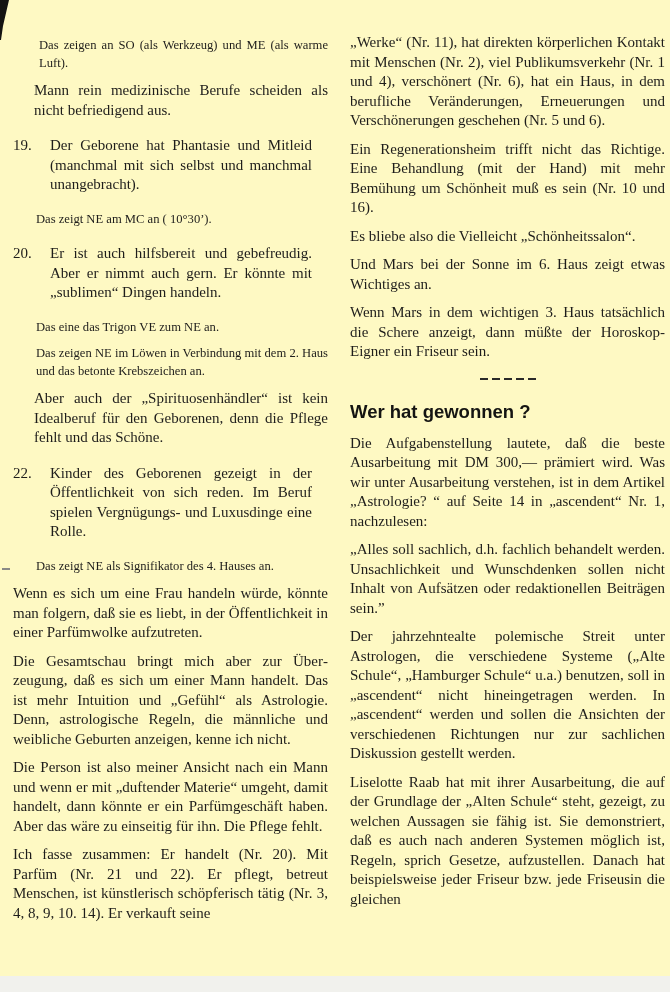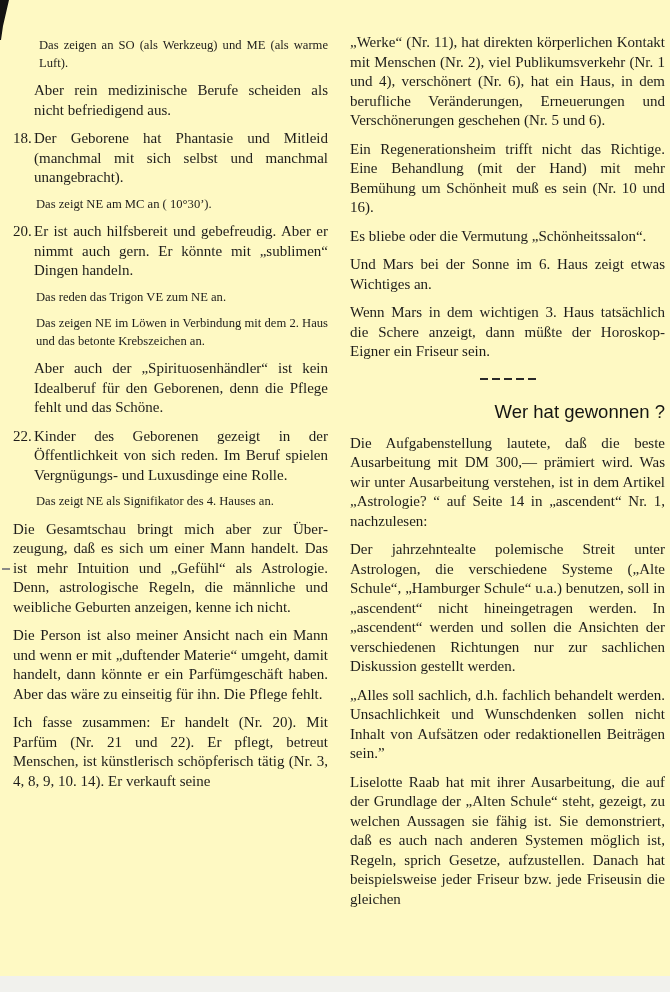--- a/index.html
+++ b/index.html
@@ -25,21 +25,21 @@
     background:#f1f1ed;
   }
   .columns {
     position:absolute; top:30px; left:13px;
     display:flex; gap:22px;
   }
   .col { width:315px; }
   .col-left  { padding-top:7px; }
   .col-right { padding-top:3px; }
 
-  p { margin:0; }
+  p { margin:16px; }
   .para, .item-text {
     font-size:15px; line-height:19.5px;
     text-align:justify; hyphens:manual;
   }
   .para { margin:0 0 9px 0; }
   .para.indent { margin-left:21px; }
   .para.tight { margin-top:9px; }
   .para.no-after { margin-bottom:1px; }
 
   .note {
@@ -54,75 +54,76 @@
     position:absolute; left:0; top:0;
     font-size:15px; line-height:19.5px;
   }
 
   .separator {
     width:56px; height:2px; margin:16px auto 0 auto;
     background:repeating-linear-gradient(90deg,#2a2a28 0 8px,transparent 8px 12px);
   }
   .heading {
     font-family:"Liberation Sans","DejaVu Sans",sans-serif;
-    font-weight:normal; font-size:18.5px; line-height:22px;
+    font-weight:bold; font-size:18.5px; line-height:22px;
     margin:21px 0 11px 0; color:#141412;
-    text-align:right;
+    text-align:left;
   }
 </style>
 </head>
 <body>
 
 <div class="page">
   <div class="corner-artifact"></div>
   <div class="margin-dash"></div>
   <div class="bottom-strip"></div>
 
   <div class="columns">
 
     <div class="col col-left">
       <p class="note first-note">Das zeigen an SO (als Werkzeug) und ME (als warme Luft).</p>
-      <p class="para indent">Aber rein medizinische Berufe scheiden als nicht befriedigend aus.</p>
+      <p class="para indent">Mann rein medizinische Berufe scheiden als nicht befriedigend aus.</p>
 
       <div class="item">
-        <span class="num">18.</span>
+        <span class="num">19.</span>
         <p class="item-text">Der Geborene hat Phantasie und Mitleid (manchmal mit sich selbst und manchmal unangebracht).</p>
       </div>
       <p class="note">Das zeigt NE am MC an ( 10°30’).</p>
 
       <div class="item">
         <span class="num">20.</span>
         <p class="item-text">Er ist auch hilfsbereit und gebefreudig. Aber er nimmt auch gern. Er könnte mit „sublimen“ Dingen handeln.</p>
       </div>
-      <p class="note">Das reden das Trigon VE zum NE an.</p>
+      <p class="note">Das eine das Trigon VE zum NE an.</p>
 
       <p class="note">Das zeigen NE im Löwen in Verbindung mit dem 2. Haus und das betonte Krebszeichen an.</p>
       <p class="para indent">Aber auch der „Spirituosenhändler“ ist kein Idealberuf für den Geborenen, denn die Pflege fehlt und das Schöne.</p>
 
       <div class="item">
         <span class="num">22.</span>
         <p class="item-text">Kinder des Geborenen gezeigt in der Öffentlichkeit von sich reden. Im Beruf spielen Vergnügungs- und Luxusdinge eine Rolle.</p>
       </div>
       <p class="note">Das zeigt NE als Signifikator des 4. Hauses an.</p>
 
+      <p class="para no-after">Wenn es sich um eine Frau handeln würde, könnte man folgern, daß sie es liebt, in der Öffentlichkeit in einer Parfümwolke aufzu­treten.</p>
       <p class="para tight">Die Gesamtschau bringt mich aber zur Über­zeugung, daß es sich um einer Mann handelt. Das ist mehr Intuition und „Gefühl“ als Astrologie. Denn, astrologische Regeln, die männliche und weibliche Geburten anzeigen, kenne ich nicht.</p>
       <p class="para">Die Person ist also meiner Ansicht nach ein Mann und wenn er mit „duftender Materie“ umgeht, damit handelt, dann könnte er ein Parfümgeschäft haben. Aber das wäre zu ein­seitig für ihn. Die Pflege fehlt.</p>
       <p class="para">Ich fasse zusammen: Er handelt (Nr. 20). Mit Parfüm (Nr. 21 und 22). Er pflegt, be­treut Menschen, ist künstlerisch schöpferisch tätig (Nr. 3, 4, 8, 9, 10. 14). Er verkauft seine</p>
     </div>
 
     <div class="col col-right">
       <p class="para">„Werke“ (Nr. 11), hat direkten körperlichen Kontakt mit Menschen (Nr. 2), viel Publi­kumsverkehr (Nr. 1 und 4), verschönert (Nr. 6), hat ein Haus, in dem berufliche Verände­rungen, Erneuerungen und Verschönerungen geschehen (Nr. 5 und 6).</p>
       <p class="para">Ein Regenerationsheim trifft nicht das Rich­tige. Eine Behandlung (mit der Hand) mit mehr Bemühung um Schönheit muß es sein (Nr. 10 und 16).</p>
-      <p class="para">Es bliebe oder die Vermutung „Schönheits­salon“.</p>
+      <p class="para">Es bliebe also die Vielleicht „Schönheits­salon“.</p>
       <p class="para no-after">Und Mars bei der Sonne im 6. Haus zeigt etwas Wichtiges an.</p>
       <p class="para tight">Wenn Mars in dem wichtigen 3. Haus tatsäch­lich die Schere anzeigt, dann müßte der Horoskop-Eigner ein Friseur sein.</p>
 
       <div class="separator"></div>
       <h2 class="heading">Wer hat gewonnen ?</h2>
 
       <p class="para">Die Aufgabenstellung lautete, daß die beste Ausarbeitung mit DM 300,— prämiert wird. Was wir unter Ausarbeitung verstehen, ist in dem Artikel „Astrologie? “ auf Seite 14 in „ascendent“ Nr. 1, nachzulesen:</p>
+      <p class="para">„Alles soll sachlich, d.h. fachlich behandelt werden. Unsachlichkeit und Wunschdenken sollen nicht Inhalt von Aufsätzen oder redak­tionellen Beiträgen sein.”</p>
       <p class="para">Der jahrzehntealte polemische Streit unter Astrologen, die verschiedene Systeme („Alte Schule“, „Hamburger Schule“ u.a.) benutzen, soll in „ascendent“ nicht hineingetragen werden. In „ascendent“ werden und sollen die Ansichten der verschiedenen Richtungen nur zur sachlichen Diskussion gestellt wer­den.</p>
-      <p class="para">„Alles soll sachlich, d.h. fachlich behandelt werden. Unsachlichkeit und Wunschdenken sollen nicht Inhalt von Aufsätzen oder redak­tionellen Beiträgen sein.”</p>
       <p class="para">Liselotte Raab hat mit ihrer Ausarbeitung, die auf der Grundlage der „Alten Schule“ steht, gezeigt, zu welchen Aussagen sie fähig ist. Sie demonstriert, daß es auch nach ande­ren Systemen möglich ist, Regeln, sprich Ge­setze, aufzustellen. Danach hat beispielsweise jeder Friseur bzw. jede Friseusin die gleichen</p>
     </div>
 
   </div>
 </div>
 
 </body></html>

